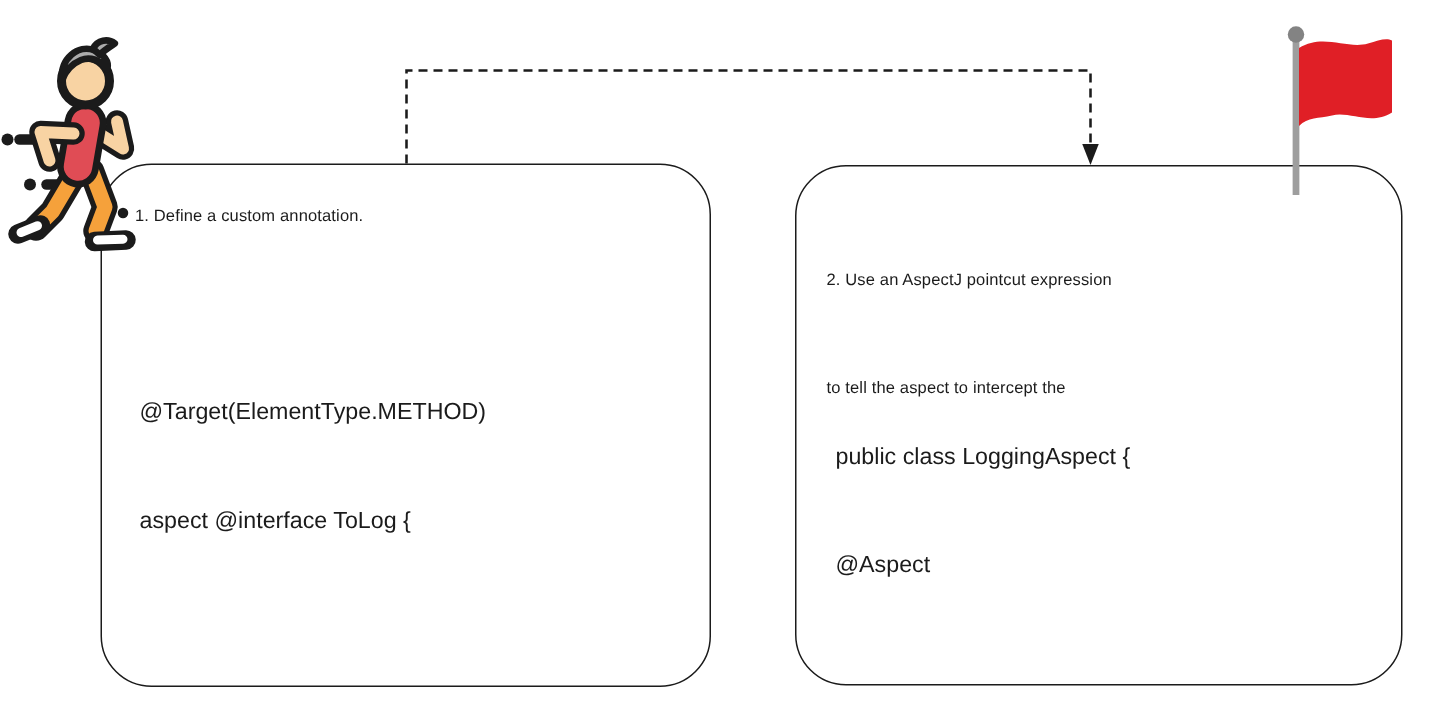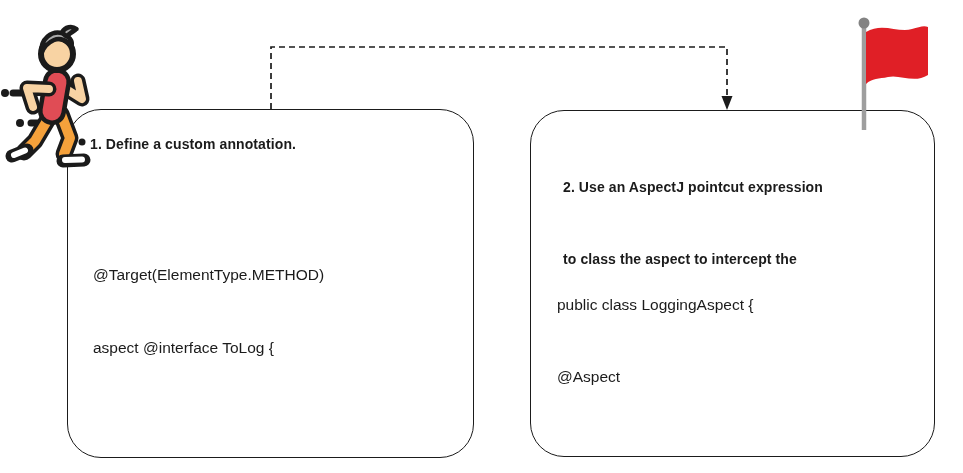--- a/index.html
+++ b/index.html
@@ -6,25 +6,25 @@
   .canvas{
     position:relative;width:963px;height:473px;background:#ffffff;overflow:hidden;
     font-family:"Liberation Sans",sans-serif;color:#1b1b1b;
   }
   .box{
     position:absolute;background:#ffffff;border:1.6px solid #1b1b1b;border-radius:34px;
   }
   #box1{left:67px;top:109px;width:405px;height:347px;}
   #box2{left:530px;top:110px;width:403px;height:345px;}
   .box-title{
-    position:absolute;font-size:14px;font-weight:bold;line-height:24px;
+    position:absolute;font-size:11px;font-weight:normal;line-height:24px;
     letter-spacing:0.1px;white-space:pre;
   }
   #box1 .box-title{left:22px;top:22px;}
-  #box2 .box-title{left:20px;top:16px;margin-left:12px;}
+  #box2 .box-title{left:20px;top:16px;}
   .code{
     position:absolute;font-size:15.5px;line-height:24.2px;white-space:pre;
   }
   #box1 .code{left:25px;top:105px;}
   #box2 .code{left:26px;top:135px;line-height:23.7px;}
   .code b{font-weight:normal;}
   .spacer{height:16px;}
   .overlay{position:absolute;left:0;top:0;pointer-events:none;}
   .runner{position:absolute;left:0;top:14px;pointer-events:none;}
 </style>
@@ -38,21 +38,21 @@
     <div class="code">
       <div>@Target(ElementType.METHOD)</div>
       <div><span>aspect </span><b>@interface ToLog</b><span> {</span></div>
       
     </div>
   </div>
 
   <div class="box" id="box2">
     <div class="box-title">
       <div>2. Use an AspectJ pointcut expression</div>
-      <div>to class the aspect to intercept the</div>
+      <div>to tell the aspect to intercept the</div>
     </div>
     <div class="code">
       <div>public class LoggingAspect {</div>
       <div>@Aspect</div>
       <div class="spacer"></div>
       
       
       
       
       

